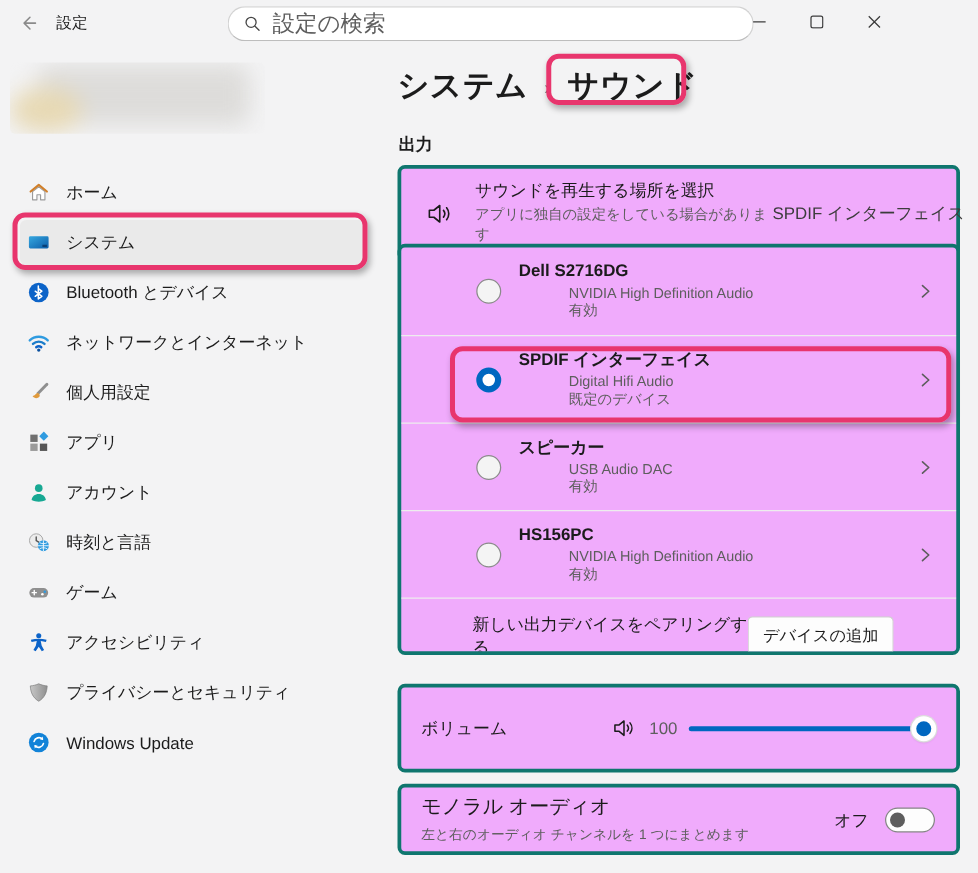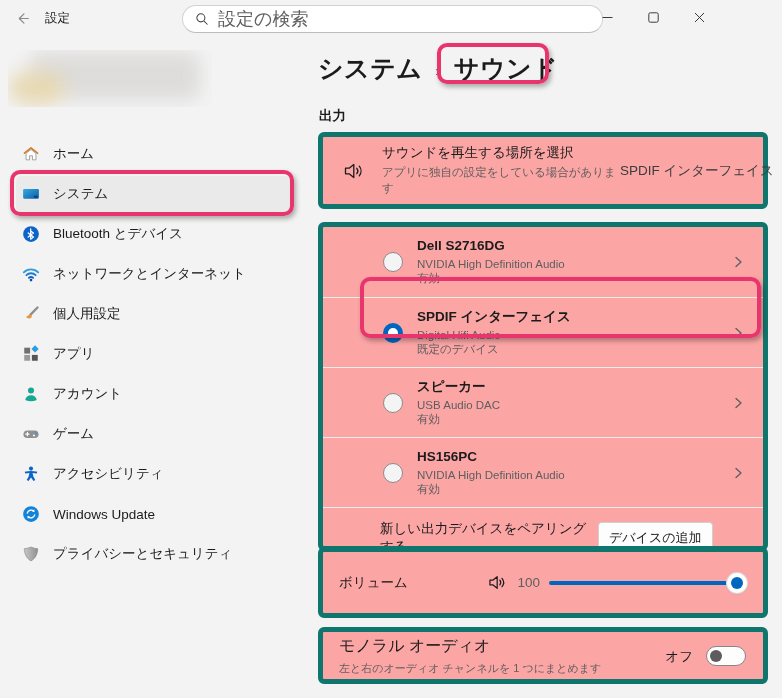--- a/index.html
+++ b/index.html
@@ -38,41 +38,41 @@
   .nav-icon { width:18px; height:18px; flex:0 0 18px; display:flex; }
   .nav-icon svg { width:18px; height:18px; }
 
   
   .main { position:absolute; left:318px; top:36px; width:450px; height:662px; }
   .breadcrumb { position:absolute; left:0; top:16px; display:flex; align-items:center; gap:13px;
     font-size:25px; font-weight:600; letter-spacing:.5px; }
   .crumb-sep { font-size:15px; color:#5e5e5e; font-weight:400; padding-top:3px; }
   .section-heading { position:absolute; left:1px; top:71px; font-size:13.5px; font-weight:700; }
 
-  .card { position:absolute; left:0; width:450px; background:#fca5a5;
-    border:5px solid #0f766e; border-radius:6px; }
+  .card { position:absolute; left:0; width:450px; background:#f0abfc;
+    border:3px solid #0f766e; border-radius:6px; }
 
   
   .selector-card { top:96px; height:77px; display:flex; align-items:center; padding:0 16px 0 18px; }
   .selector-icon { width:24px; height:24px; margin-right:17px; flex:0 0 24px; }
   .selector-texts { width:246px; }
   .selector-title { font-size:13.5px; margin-bottom:3px; }
   .selector-sub { font-size:11.5px; color:#5e5e5e; line-height:1.35; width:238px; word-break:break-all; }
   .selector-value { margin-left:auto; font-size:13.5px; color:#3c3c3c; white-space:nowrap; }
 
   
-  .devices-card { top:186px; height:329px; overflow:hidden; }
+  .devices-card { top:159px; height:329px; overflow:hidden; }
   .device-row { height:70px; display:flex; align-items:center; padding:0 18px 0 60px; position:relative; }
   .device-row + .device-row, .pairing-row { border-top:1px solid #ededed; }
   .radio { width:20px; height:20px; border-radius:50%; flex:0 0 20px;
     background:#f4f4f4; border:1px solid #8b8b8b; }
   .radio.selected { background:#ffffff; border:5px solid #0067c0; }
   .device-texts { margin-left:14px; line-height:1.25; }
   .device-name { font-size:13.5px; font-weight:600; margin-bottom:2px; }
-  .device-desc, .device-status { font-size:11.5px; color:#5e5e5e; }
+  .device-desc, .device-status { font-size:11.5px; color:#5e5e5e;margin-left:40px; }
   .chev-right { margin-left:auto; width:14px; height:14px; flex:0 0 14px; }
   .pairing-row { height:48px; display:flex; align-items:center; padding:12px 50px 0 57px; }
   .pairing-label { font-size:13.5px; }
   .add-device-btn { margin-left:auto; width:124px; height:31px; background:#fdfdfd;
     border:1px solid #d0d0d0; border-bottom-color:#b8b8b8; border-radius:4px;
     font-size:13px; color:#1b1b1b; font-family:inherit; display:flex; align-items:center; justify-content:center; }
 
   
   .volume-card { top:511px; height:71px; display:flex; align-items:center; padding:0 18px 0 16px; }
   .volume-label { font-size:13.5px; }
@@ -236,20 +236,31 @@
     <div class="nav-item">
       <span class="nav-icon">
         <svg viewBox="0 0 16 16">
             <circle cx="8" cy="4.9" r="2.7" fill="#17a893"></circle>
             <path d="M2.9 13.4c.4-2.9 2.4-4.4 5.1-4.4s4.7 1.5 5.1 4.4c-3.2 1.5-7 1.5-10.2 0z" fill="#17a893"></path>
           </svg>
       </span>
       <span>アカウント</span>
     </div>
 
+    <div class="nav-item">
+      <span class="nav-icon">
+        <svg viewBox="0 0 16 16">
+            <circle cx="6.2" cy="6.6" r="4.8" fill="#ececec" stroke="#a8a8a8" stroke-width="0.7"></circle>
+            <path d="M6.2 4v2.7L8 7.8" stroke="#555" stroke-width="1" fill="none" stroke-linecap="round"></path>
+            <circle cx="11.3" cy="10.3" r="3.9" fill="#2f9be0"></circle>
+            <path d="M7.4 10.3h7.8M11.3 6.4v7.8M8.6 8.1c1.7 1 3.7 1 5.4 0M8.6 12.5c1.7-1 3.7-1 5.4 0" stroke="#ffffff" stroke-width="0.6" fill="none"></path>
+          </svg>
+      </span>
+      <span>時刻と言語</span>
+    </div>
 
     <div class="nav-item">
       <span class="nav-icon">
         <svg viewBox="0 0 16 16">
             <rect x="1.3" y="4.8" width="13.4" height="6.8" rx="3.4" fill="#8f8f8f"></rect>
             <path d="M4.8 6.6v3M3.3 8.1h3" stroke="#ffffff" stroke-width="1" stroke-linecap="round"></path>
             <circle cx="10.6" cy="9.3" r="0.9" fill="#ffffff"></circle>
             <circle cx="12.3" cy="7.4" r="0.9" fill="#2f9be0"></circle>
           </svg>
       </span>
@@ -257,48 +268,48 @@
     </div>
 
     <div class="nav-item">
       <span class="nav-icon">
         <svg viewBox="0 0 16 16">
             <circle cx="8" cy="3.2" r="1.8" fill="#0c63c8"></circle>
             <path d="M2.4 6.1c3.7-1.1 7.5-1.1 11.2 0l-.5 1.5-3.7-.6.7 3.3 1.7 3.1-1.6.9L8 11l-2.2 3.3-1.6-.9 1.7-3.1.7-3.3-3.7.6z" fill="#0c63c8"></path>
           </svg>
       </span>
       <span>アクセシビリティ</span>
-    </div>
-
-    <div class="nav-item">
-      <span class="nav-icon">
-        <svg viewBox="0 0 16 16">
-            <circle cx="8" cy="8" r="7" fill="#1283d8"></circle>
-            <path d="M4.7 7.2a3.5 3.5 0 0 1 5.9-1.6M11.3 8.8a3.5 3.5 0 0 1-5.9 1.6" stroke="#ffffff" stroke-width="1.2" fill="none" stroke-linecap="round"></path>
-            <path d="M10.9 3.7v2.1H8.8zM5.1 12.3v-2.1h2.1z" fill="#ffffff"></path>
-          </svg>
-      </span>
-      <span>Windows Update</span>
     </div>
 
     <div class="nav-item">
       <span class="nav-icon">
         <svg viewBox="0 0 16 16">
             <defs>
               <linearGradient id="shg" x1="0" y1="0" x2="1" y2="0">
                 <stop offset="0" stop-color="#c7c7c7"></stop>
                 <stop offset="1" stop-color="#8f8f8f"></stop>
               </linearGradient>
             </defs>
             <path d="M8 1.8c2 .9 4 1.4 6 1.5-.2 4.8-2 8.6-6 10.9C4 11.9 2.2 8.1 2 3.3c2-.1 4-.6 6-1.5z" fill="url(#shg)" stroke="#7e7e7e" stroke-width="0.5"></path>
           </svg>
       </span>
       <span>プライバシーとセキュリティ</span>
     </div>
 
+    <div class="nav-item">
+      <span class="nav-icon">
+        <svg viewBox="0 0 16 16">
+            <circle cx="8" cy="8" r="7" fill="#1283d8"></circle>
+            <path d="M4.7 7.2a3.5 3.5 0 0 1 5.9-1.6M11.3 8.8a3.5 3.5 0 0 1-5.9 1.6" stroke="#ffffff" stroke-width="1.2" fill="none" stroke-linecap="round"></path>
+            <path d="M10.9 3.7v2.1H8.8zM5.1 12.3v-2.1h2.1z" fill="#ffffff"></path>
+          </svg>
+      </span>
+      <span>Windows Update</span>
+    </div>
+
   </div>
 </div>
 
 <div class="main">
 
   <div class="breadcrumb">
     <span>システム</span>
     <span class="crumb-sep">›</span>
     <span>サウンド</span>
   </div>

